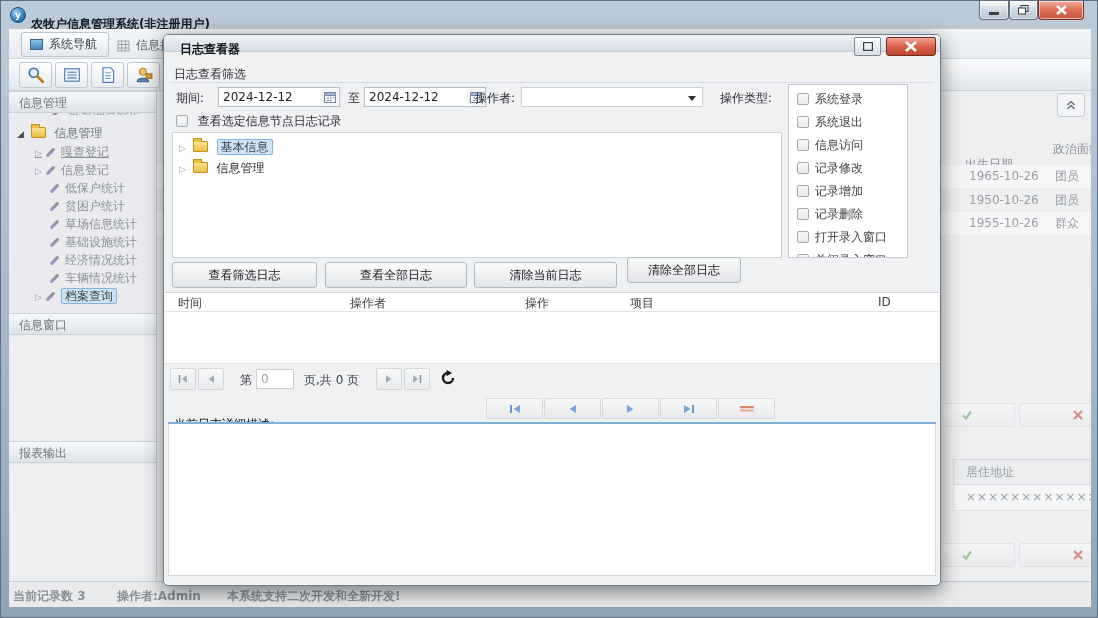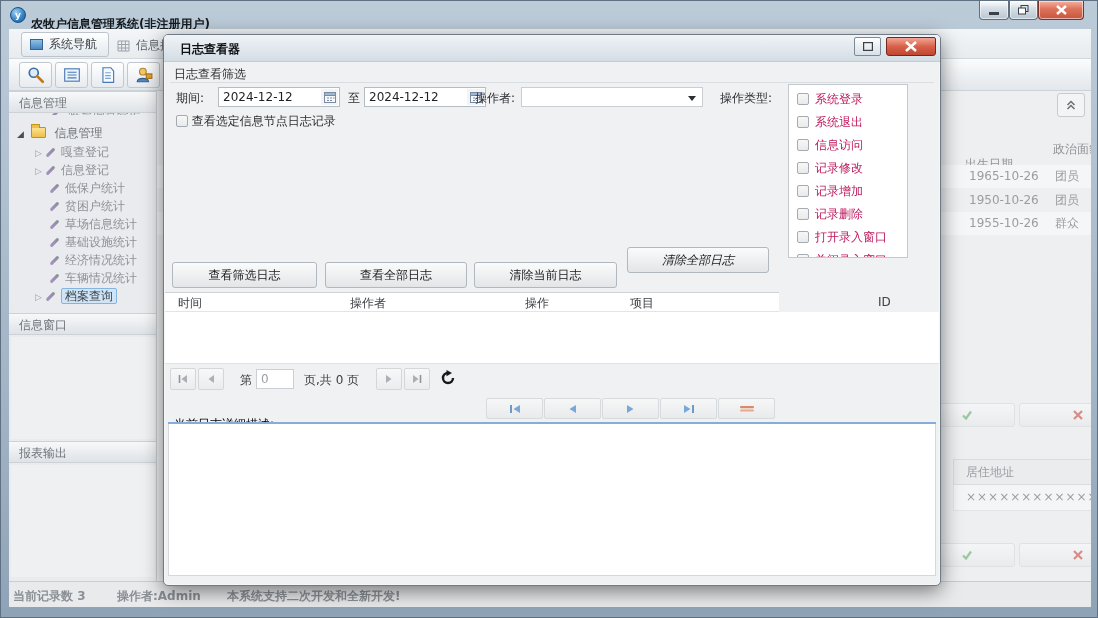--- a/index.html
+++ b/index.html
@@ -54,35 +54,35 @@
   .bg-row { height:23px; line-height:23px; color:#9a9da1; }
   .soft-btn { height:24px; border:1px solid #dfe2e5; border-radius:3px; background:linear-gradient(#f4f5f6,#e9ebec); }
   .addr-hdr { background:#eaecee; border:1px solid #d9dce0; color:#9aa0a5; height:26px; line-height:25px; padding-left:12px; }
   .addr-val { background:#f4f5f6; border:1px solid #e2e5e8; border-top:none; color:#9aa0a5; height:26px; line-height:25px; padding-left:12px; letter-spacing:1px; }
   
   .statusbar { left:8px; top:580px; width:1082px; height:26px; background:#e8eaec; border-top:1px solid #c8cdd2; color:#8b9095; }
   .statusbar span { position:absolute; top:6px;font-weight:bold; }
   
   .dialog { left:162px; top:33px; width:778px; height:552px; border:1px solid #6e7b87; border-radius:5px;
             box-shadow:0 5px 20px rgba(0,0,0,.5), 0 0 0 1px rgba(255,255,255,.35) inset; background:#f0f1f2; }
-  .dlg-titlebar { left:0; top:0; width:776px; height:27px; border-radius:4px 4px 0 0;
+  .dlg-titlebar { left:0; top:0; width:776px; height:17px; border-radius:4px 4px 0 0;
                   background:linear-gradient(rgba(240,244,248,.82),rgba(205,216,226,.82)); border-bottom:1px solid #c4ccd3; }
   .dlg-title { left:16px; top:6px; font-weight:bold; color:#0d0f12; }
   .dlgbtn { top:2px; height:19px; border:1px solid #7d8a95; border-radius:2px;
             background:linear-gradient(#fefefe,#d8e0e7); }
   .dlgbtn.close { background:linear-gradient(#f1a695,#d9614a 50%,#bf4631); border-color:#73281c; border-radius:2px 2px 3px 3px; }
   .grp-line { background:#d9dce0; height:1px; }
   .field { background:#fff; border:1px solid #b4bcc4; height:20px; }
   .field input { border:none; outline:none; width:100%; height:18px; font:12px "DejaVu Sans","Liberation Sans",sans-serif; padding:0 4px; color:#1c1f23; background:transparent; }
   .cal-btn { position:absolute; right:1px; top:1px; width:17px; height:16px; display:flex; align-items:center; justify-content:center; background:#f2f4f6; }
   .combo-arrow { position:absolute; right:6px; top:8px; width:0; height:0; border-left:4px solid transparent; border-right:4px solid transparent; border-top:5px solid #2b2e33; }
   .cb { display:inline-block; width:12px; height:12px; border:1px solid #a5abb2; border-radius:2px;
         background:linear-gradient(#f7f7f7,#e9eaeb); vertical-align:-2px; }
   .listbox { background:#fff; border:1px solid #c3c9cf; overflow:hidden; }
-  .cb-row { position:absolute; left:8px; height:18px; line-height:18px; white-space:nowrap; color:#be185d; }
+  .cb-row { position:absolute; left:8px; height:18px; line-height:18px; white-space:nowrap; color:#404040; }
   .cb-row .cb { margin-right:6px; }
   .dlg-tree-row { position:absolute; height:18px; line-height:18px; white-space:nowrap; color:#26292e; }
   .push-btn { position:absolute; top:0; height:26px; border:1px solid #b2b8bf; border-radius:3px;
               background:linear-gradient(#fafbfb,#e3e5e8); text-align:center; line-height:24px; color:#17191c; }
   .hdr-row { background:#fff; border-top:1px solid #cfd3d7; border-bottom:1px solid #e2e4e7; height:20px; }
   .hdr-cell { position:absolute; top:2px; color:#3c3f44; }
   .pgbtn { position:absolute; top:2px; width:26px; height:22px; border:1px solid #d4d7da; border-radius:2px;
            background:linear-gradient(#f7f8f8,#ebecee); display:flex; align-items:center; justify-content:center; }
   .navbtn { position:absolute; top:0; width:57px; height:21px; border:1px solid #d8dbde; border-radius:2px;
             background:linear-gradient(#f6f7f7,#e8eaec); display:flex; align-items:center; justify-content:center; }
@@ -167,21 +167,21 @@
     <div class="tree">
       <div class="trow" style="left:40px; top:-8px; height:10px; overflow:hidden;">
         <span class="wand"></span>
         <span>牲畜调查登记</span>
       </div>
       <div class="trow" style="left:8px; top:11px; color:#6f747a;">
         <span class="expander open">◢</span>
         <span class="folder"></span>
         <span>信息管理</span>
       </div>
-      <div class="trow" style="left:26px; top:30px;"><span class="expander">▷</span><span class="wand"></span><span>嘎查登记</span></div>
+      <div class="trow" style="left:26px; top:30px;text-decoration:underline;"><span class="expander">▷</span><span class="wand"></span><span>嘎查登记</span></div>
       <div class="trow" style="left:26px; top:48px;"><span class="expander">▷</span><span class="wand"></span><span>信息登记</span></div>
       <div class="trow" style="left:40px; top:66px;"><span class="wand"></span><span>低保户统计</span></div>
       <div class="trow" style="left:40px; top:84px;"><span class="wand"></span><span>贫困户统计</span></div>
       <div class="trow" style="left:40px; top:102px;"><span class="wand"></span><span>草场信息统计</span></div>
       <div class="trow" style="left:40px; top:120px;"><span class="wand"></span><span>基础设施统计</span></div>
       <div class="trow" style="left:40px; top:138px;"><span class="wand"></span><span>经济情况统计</span></div>
       <div class="trow" style="left:40px; top:156px;"><span class="wand"></span><span>车辆情况统计</span></div>
       <div class="trow" style="left:26px; top:174px;"><span class="expander">▷</span><span class="wand"></span><span class="sel-box">档案查询</span></div>
     </div>
     <div class="side-hdr abs" style="left:0; top:222px; width:148px;">信息窗口</div>
@@ -312,30 +312,42 @@
       <div class="cb-row" style="top:51px;"><span class="cb"></span><span>信息访问</span></div>
       <div class="cb-row" style="top:74px;"><span class="cb"></span><span>记录修改</span></div>
       <div class="cb-row" style="top:97px;"><span class="cb"></span><span>记录增加</span></div>
       <div class="cb-row" style="top:120px;"><span class="cb"></span><span>记录删除</span></div>
       <div class="cb-row" style="top:143px;"><span class="cb"></span><span>打开录入窗口</span></div>
       <div class="cb-row" style="top:166px;"><span class="cb"></span><span>关闭录入窗口</span></div>
     </div>
 
     <div class="abs" style="left:12px; top:78px;">
       <span class="cb"></span>
-      <span style="">查看选定信息节点日志记录</span>
-    </div>
-
+      <span style="margin-left:6px;">查看选定信息节点日志记录</span>
+    </div>
+
+    <div class="abs listbox" style="left:8px; top:97px; width:610px; height:126px; border-color:#cdd2d7;">
+      <div class="dlg-tree-row" style="left:6px; top:5px;">
+        <span class="expander">▷</span>
+        <span class="folder"></span>
+        <span class="sel-box">基本信息</span>
+      </div>
+      <div class="dlg-tree-row" style="left:6px; top:26px;">
+        <span class="expander">▷</span>
+        <span class="folder"></span>
+        <span>信息管理</span>
+      </div>
+    </div>
 
     <div class="push-btn" style="left:8px; top:227px; width:145px;">查看筛选日志</div>
     <div class="push-btn" style="left:161px; top:227px; width:142px;">查看全部日志</div>
     <div class="push-btn" style="left:310px; top:227px; width:143px;">清除当前日志</div>
-    <div class="push-btn" style="left:463px; top:212px; width:142px;font-style:italic;">清除全部日志</div>
-
-    <div class="abs hdr-row" style="left:1px; top:257px; width:614px;">
+    <div class="push-btn" style="left:463px; top:222px; width:114px;">清除全部日志</div>
+
+    <div class="abs hdr-row" style="left:1px; top:257px; width:774px;">
       <span class="hdr-cell" style="left:13px;">时间</span>
       <span class="hdr-cell" style="left:185px;">操作者</span>
       <span class="hdr-cell" style="left:360px;">操作</span>
       <span class="hdr-cell" style="left:465px;">项目</span>
       <span class="hdr-cell" style="left:713px;">ID</span>
     </div>
     <div class="abs" style="left:1px; top:277px; width:774px; height:52px; background:#fff; border-bottom:1px solid #dfe2e5;"></div>
 
     <div class="abs" style="left:0; top:331px; width:776px; height:28px;">
       <div class="pgbtn" style="left:6px;">

